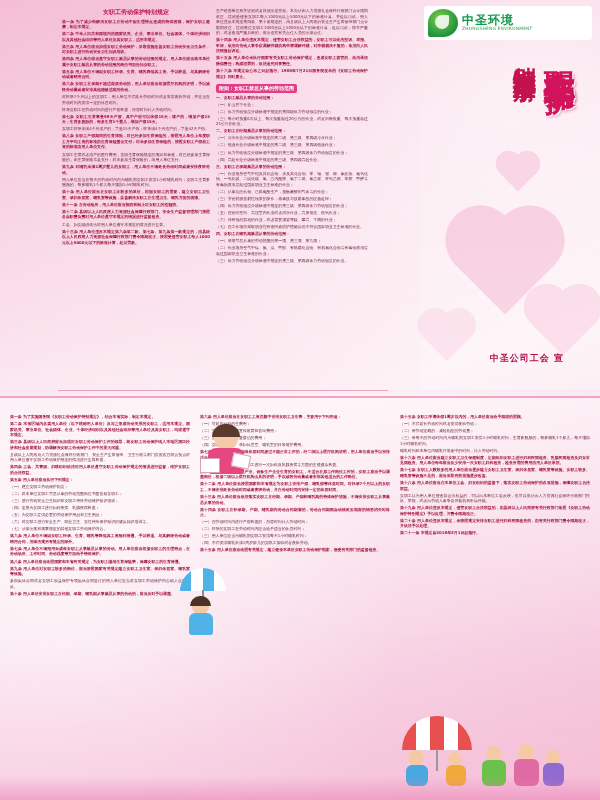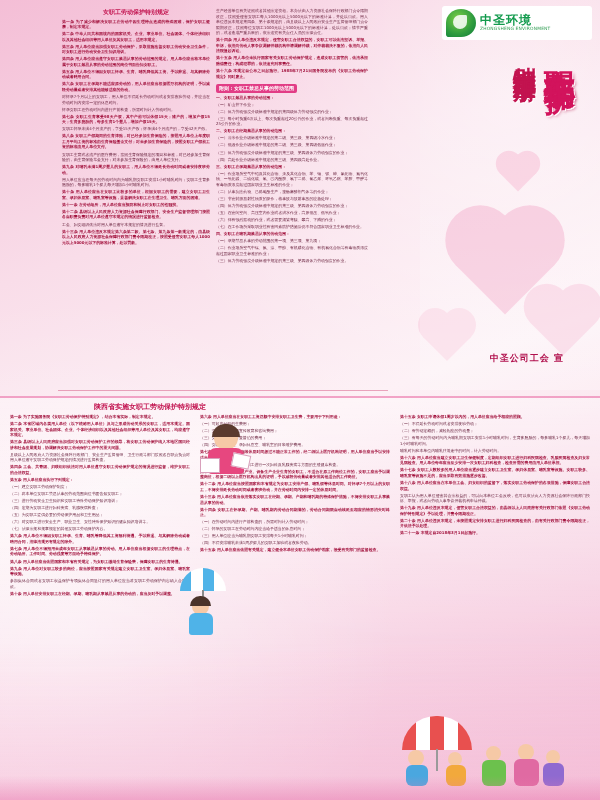--- a/index.html
+++ b/index.html
@@ -26,21 +26,21 @@
 
   
   .top-panel{
     position:absolute;left:0;top:0;width:600px;height:390px;
   }
   .banner-bg{
     position:absolute;right:0;top:0;width:180px;height:390px;
     background:linear-gradient(180deg,rgba(255,255,255,.0) 0%,rgba(255,255,255,.25) 100%);
   }
   .logo{
-    position:absolute;right:8px;top:6px;width:150px;height:34px;
+    position:absolute;right:8px;top:6px;width:168px;height:34px;
     background:#fff;border-radius:3px;
     display:flex;align-items:center;padding:2px 4px;box-sizing:border-box;
   }
   .logo-mark{
     width:30px;height:28px;flex:none;
     background:radial-gradient(circle at 40% 35%,#7ccf45 0%,#2e9b3f 60%,#0d7a3a 100%);
     border-radius:50% 50% 50% 10%;
     position:relative;
   }
   .logo-mark:after{
@@ -195,21 +195,20 @@
           <p>（二）作业场所空气中锰、氟、溴、甲醇、有机磷化合物、有机氯化合物等有毒物质浓度超过国家职业卫生标准的作业；</p>
           <p>（三）体力劳动强度分级标准中规定的第三级、第四级体力劳动强度的作业。</p>
         </div>
     </div>
 
     <div class="hr-pink" style="left:58px;top:390px;width:330px;"></div>
   </div>
 
   <div class="bottom-panel">
 
-    <div class="bt-title">陕西省实施女职工劳动保护特别规定</div>
 
     <div class="col" style="left:10px;top:16px;width:180px;height:372px;">
       <div id="bAbody">
           <p class="lead">第一条 为了实施国务院《女职工劳动保护特别规定》，结合本省实际，制定本规定。</p>
           <p class="lead">第二条 本省区域内各类用人单位（以下统称用人单位）及与之形成劳动关系的女职工，适用本规定。国家机关、事业单位、社会团体、企业、个体经济组织以及其他社会组织等用人单位及其女职工，均应遵守本规定。</p>
           <p class="lead">第三条 县级以上人民政府应当加强对女职工劳动保护工作的领导，将女职工劳动保护纳入本地区国民经济和社会发展规划，协调解决女职工劳动保护工作中的重大问题。</p>
           <p>县级以上人民政府人力资源社会保障行政部门、安全生产监督管理、卫生行政等部门按照各自职责负责对用人单位遵守女职工劳动保护规定的情况进行监督检查。</p>
           <p class="lead">第四条 工会、共青团、妇联组织依法对用人单位遵守女职工劳动保护规定的情况进行监督，维护女职工的合法权益。</p>
           <p class="lead">第五条 用人单位应当执行下列规定：</p>
           <p>（一）建立女职工劳动保护制度；</p>

